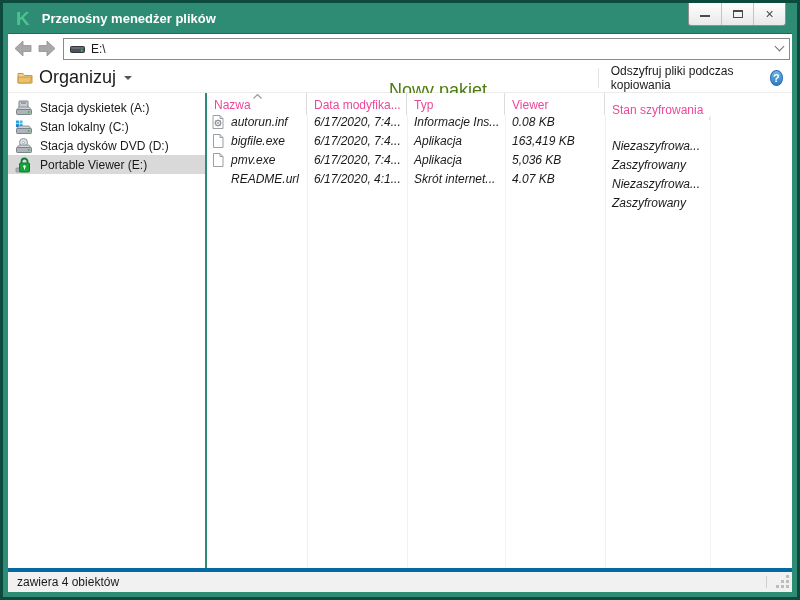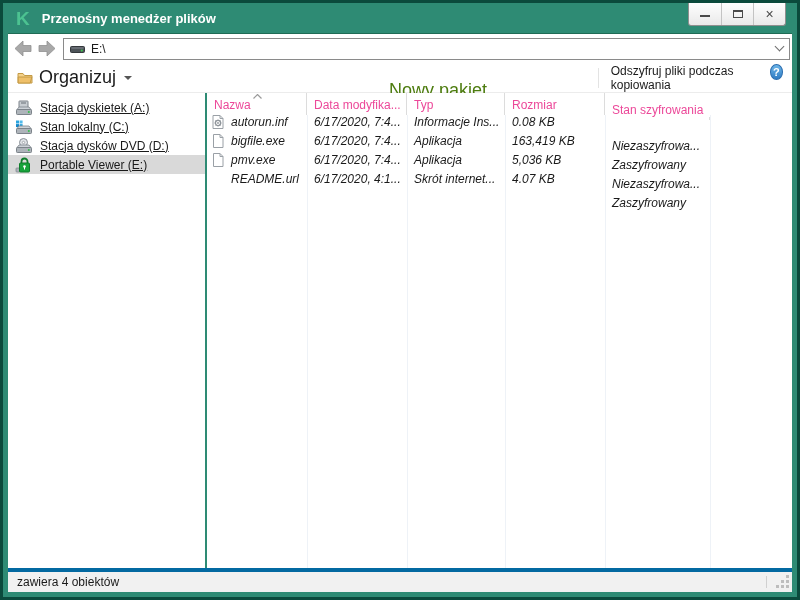--- a/index.html
+++ b/index.html
@@ -39,28 +39,28 @@
   
   .toolbar { height:30px; display:flex; align-items:center; padding:0 9px; background:#fff;
     border-bottom:1px solid #ececec; }
   .tb-btn { display:flex; align-items:center; gap:6px; margin-right:16px; cursor:default; font-size:18px; }
   .tb-btn.disabled { color:#4d7c0f;margin-top:47px; }
   .caret { width:0; height:0; border-left:4px solid transparent; border-right:4px solid transparent;
     border-top:4px solid #555; margin-left:2px; }
   .caret.gray { border-top-color:#9c9c9c; }
   .tb-spacer { flex:1; }
   .tb-sep { width:1px; height:20px; background:#e3e3e3; margin-right:12px; }
-  .decrypt-copy { display:flex; align-items:flex-start; gap:8px; }
+  .decrypt-copy { display:flex; align-items:center; gap:8px; }
   .help-icon { width:16px; height:16px; border-radius:50%; background:linear-gradient(#6db5e8,#2f7cc4);
     color:#fff; font-weight:bold; font-size:11px; display:flex; align-items:center; justify-content:center;
     border:1px solid #2a6cae; }
 
   
   .main { flex:1; display:flex; min-height:0; background:#fff; }
-  .sidebar { width:197px; padding-top:5px;text-decoration:underline; }
+  .sidebar { width:197px; padding-top:5px; }
   .side-item { height:19px; display:flex; align-items:center; padding-left:7px; gap:7px; cursor:default; }
   .side-item.selected { background:#d9d9d9; }
   .side-icon { width:18px; height:16px; flex:0 0 18px; }
   .pane-divider { width:2px; background:#2E8B74; }
 
   .filelist { flex:1; position:relative; min-width:0; }
   .vline { position:absolute; top:22px; bottom:0; width:1px; background:#eef2f7; }
   .flist-header { display:flex; height:22px; position:relative; background:#fff; }
   .col-h { display:flex; align-items:flex-end; padding:0 0 3px 7px; border-right:1px solid #dcdcdc;
     color:#ec4899; position:relative; cursor:default; }
@@ -227,21 +227,21 @@
               <polyline points="0.5,4.5 4.5,0.5 8.5,4.5" fill="none" stroke="#9a9a9a" stroke-width="1.2"></polyline>
             </svg>
           </div>
           <div class="col-h w-date">
               <span>Data modyfika...</span>
             </div>
           <div class="col-h w-type">
               <span>Typ</span>
             </div>
           <div class="col-h w-size">
-              <span>Rozmiar</span>
+              <span>Viewer</span>
             </div>
           <div class="col-h w-enc last">
               <span>Stan szyfrowania</span>
             </div>
           <div class="col-h w-fill"></div>
         </div>
 
         <div class="frow">
           <div class="fcell name w-name">
             <svg class="ficon" viewBox="0 0 14 14">

